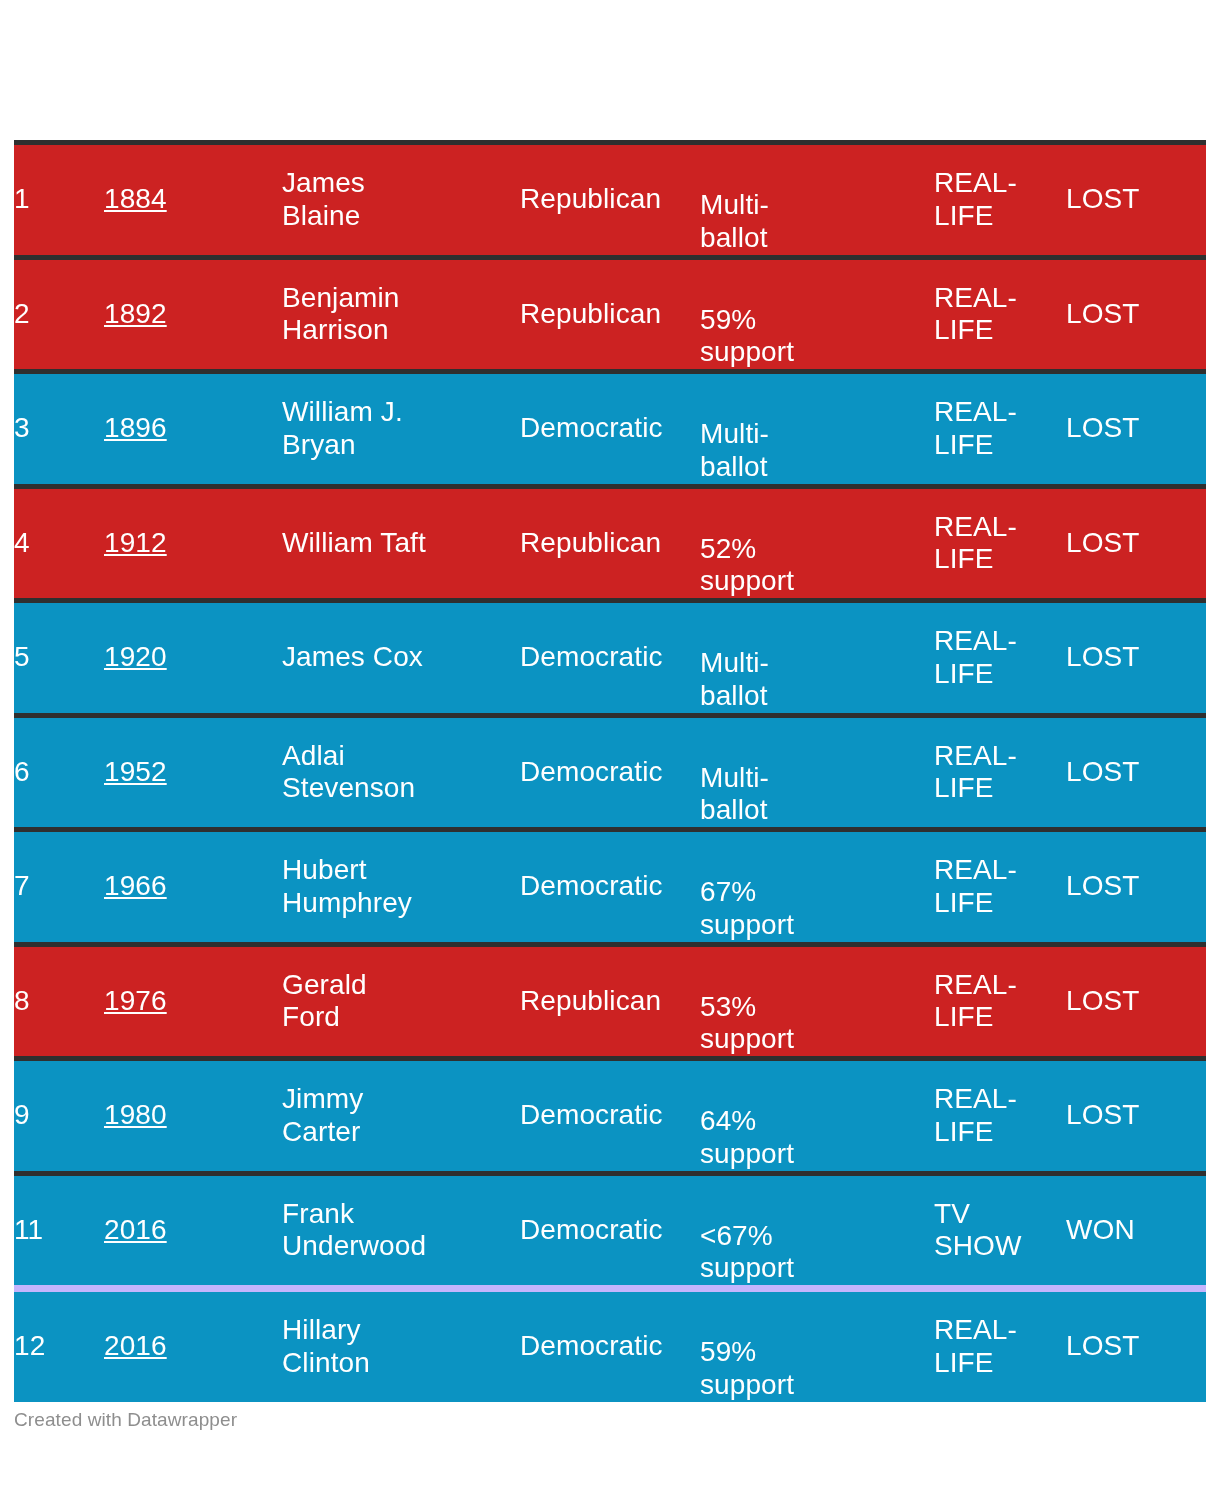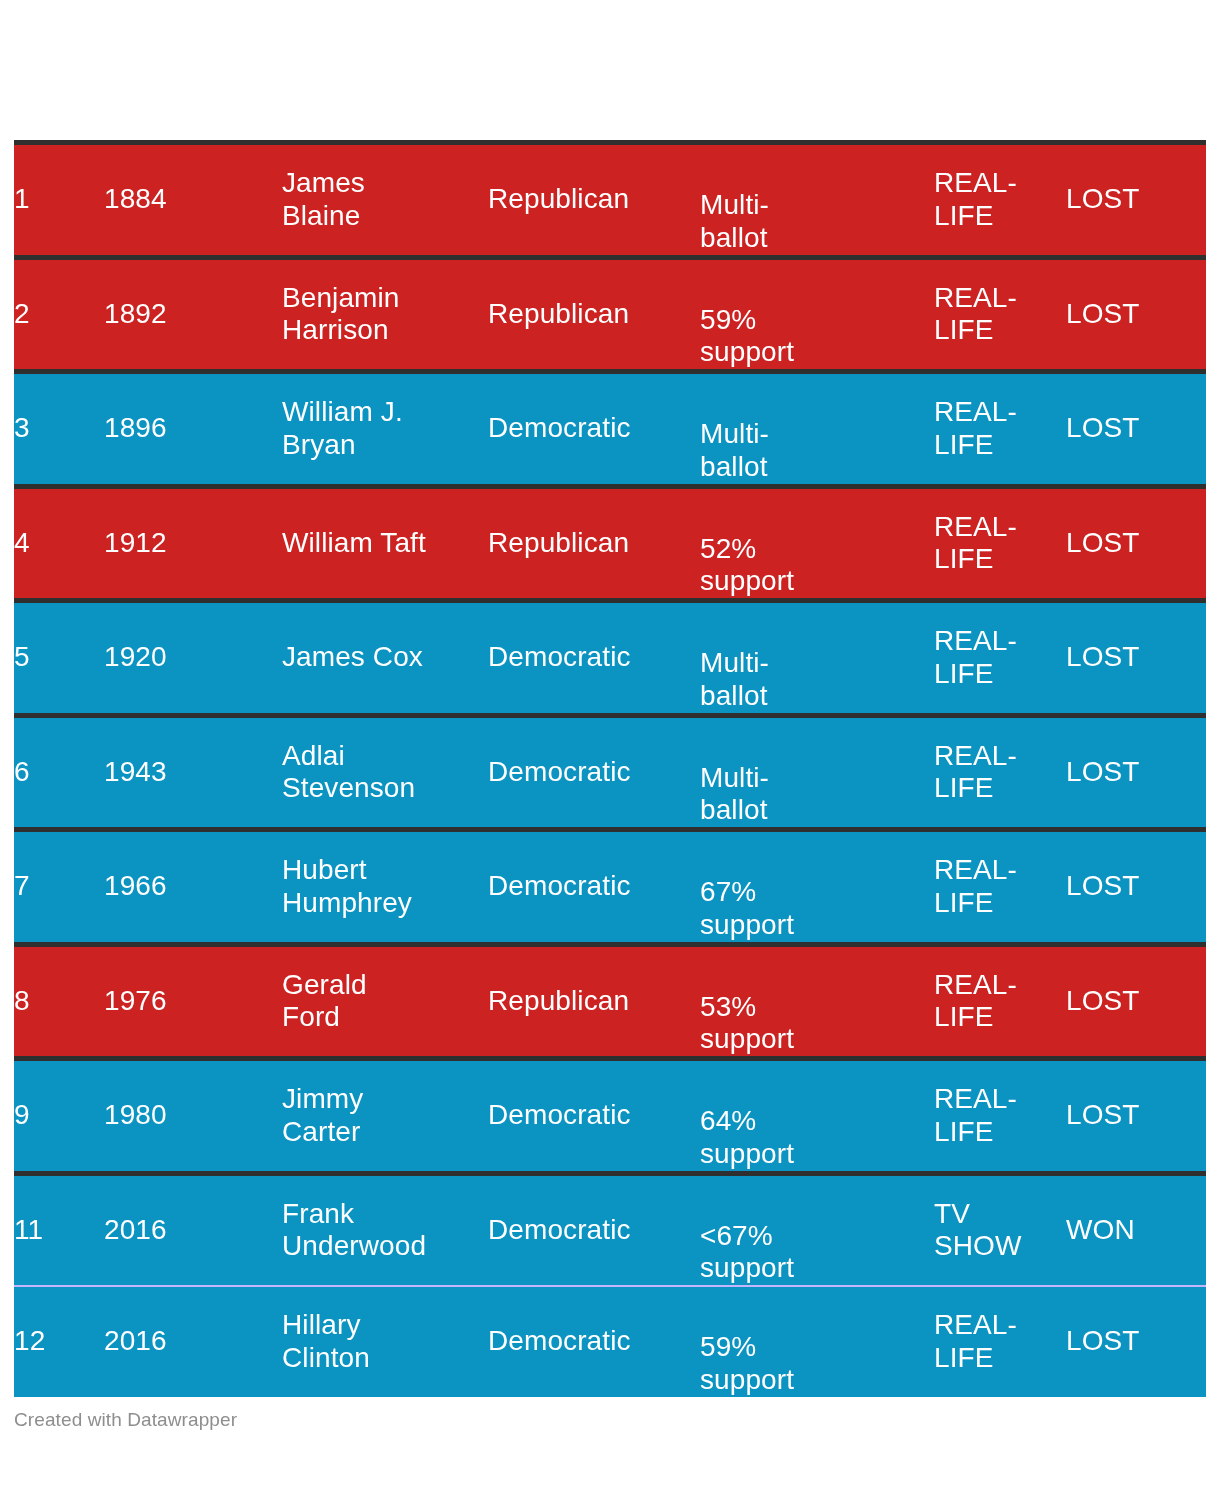--- a/index.html
+++ b/index.html
@@ -46,21 +46,21 @@
   }
   .data-table tr.row.party-democratic {
     background: #0b93c2;
   }
 
   
   .data-table tr.row {
     border-top: 5px solid #2f2f2f;
   }
   .data-table tr.row.sep-light {
-    border-top: 2px solid #c4b5fd;
+    border-top: 7px solid #c4b5fd;
   }
 
   .data-table td {
     padding: 0 0 0 0;
     vertical-align: middle;
     color: #ffffff;
     font-size: 28px;
     line-height: 1.17;
     font-weight: 400;
     letter-spacing: 0.1px;
@@ -71,20 +71,21 @@
   .col-rank {
     width: 90px;
     padding-left: 14px;
     font-size: 20px;
     font-weight: 700;
     color: #1d1d1d;
   }
   .col-year {
     width: 178px;
     padding-left: 104px;
+    text-decoration: underline;
   }
   .col-name {
     width: 206px;
     padding-left: 0px;
     margin-left: 16px;
   }
   .col-party {
     width: 212px;
   }
   .col-method {
@@ -94,21 +95,21 @@
     width: 178px;
   }
   .col-result {
     width: 140px;
   }
 
   .wrap-2 {
     display: block;
     max-width: 150px;
   }
-  .col-party .wrap-2 { max-width: 205px; }
+  .col-party .wrap-2 { max-width: 205px; margin-left: 32px; }
   .col-method .wrap-2 { max-width: 120px; margin-top: 44px; }
   .col-source .wrap-2 { max-width: 110px; margin-left: 46px; }
   .col-result .wrap-2 { max-width: 130px; }
 
   
   .footer {
     position: absolute;
     left: 14px;
     top: 1409px;
     font-size: 19px;
@@ -216,21 +217,21 @@
             </td>
             <td class="col-source">
               <span class="wrap-2">REAL-LIFE</span>
             </td>
             <td class="col-result">
               <span class="wrap-2">LOST</span>
             </td>
           </tr>
           <tr class="row party-democratic">
             <td class="col-rank">6</td>
-            <td class="col-year">1943</td>
+            <td class="col-year">1952</td>
             <td class="col-name">
               <span class="wrap-2">Adlai Stevenson</span>
             </td>
             <td class="col-party">
               <span class="wrap-2">Democratic</span>
             </td>
             <td class="col-method">
               <span class="wrap-2">Multi-ballot</span>
             </td>
             <td class="col-source">

